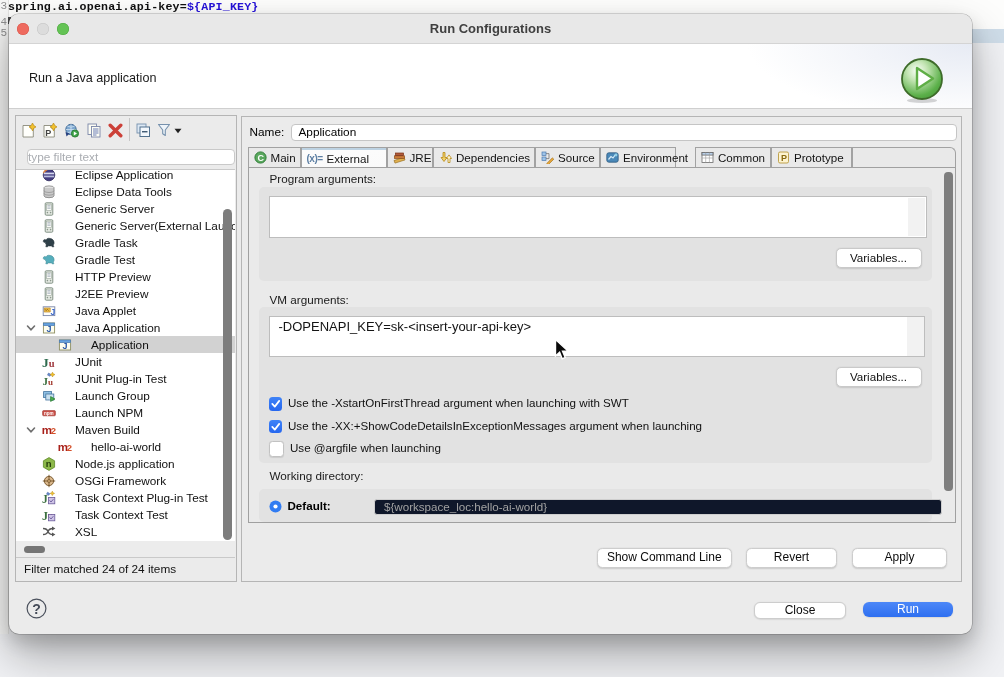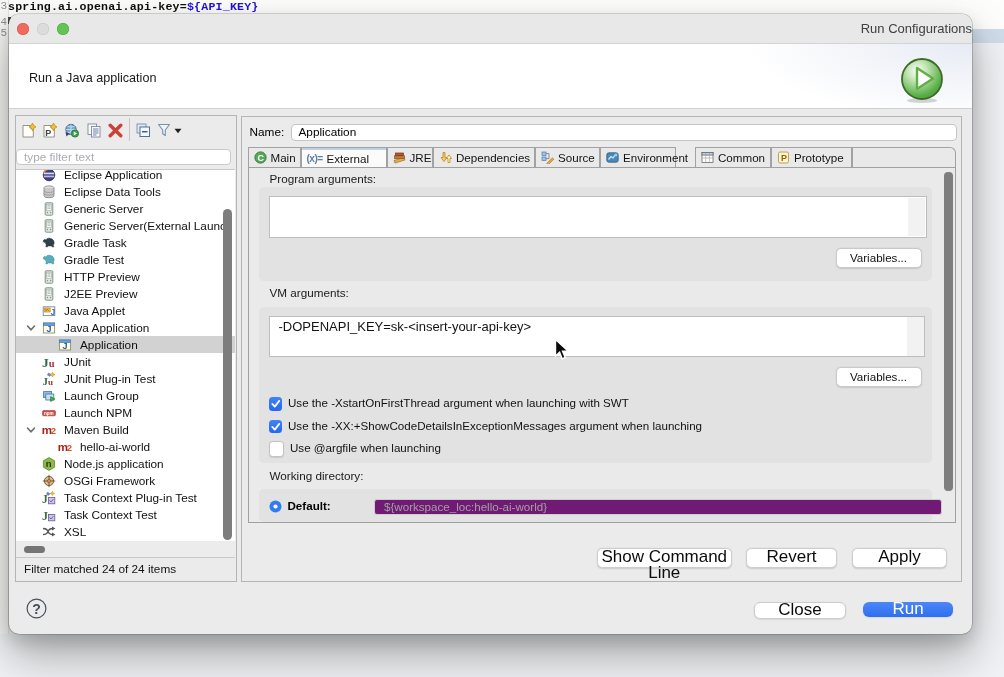--- a/index.html
+++ b/index.html
@@ -15,38 +15,38 @@
   .lnum{position:absolute;color:#8f8f8f;font-family:"Liberation Mono",monospace;font-size:11px;right:1px}
   #codeline{left:8px;top:-1px;height:15px;font-family:"Liberation Mono",monospace;
             font-size:11.6px;font-weight:bold;letter-spacing:0.2px;line-height:15px;color:#111}
   #codeline .k{color:#2512d9}
   
   #dlg{left:9px;top:14px;width:963px;height:620px;background:#ebebeb;border-radius:10px;
        box-shadow:0 0 0 0.6px rgba(0,0,0,0.28), 0 22px 45px rgba(0,0,0,0.30), 0 8px 18px rgba(0,0,0,0.15)}
   #titlebar{left:0;top:0;width:100%;height:29px;background:#e8e8e8;border-bottom:1px solid #d4d4d4;
             border-radius:10px 10px 0 0}
   .tl{position:absolute;top:9px;width:12px;height:12px;border-radius:50%}
-  #title{left:0;top:0;width:100%;height:29px;line-height:30px;text-align:right;
-         font-size:13px;font-weight:normal;color:#404040}
+  #title{left:0;top:0;width:100%;height:29px;line-height:30px;text-align:center;
+         font-size:13px;font-weight:bold;color:#404040}
   #hdr{left:0;top:30px;width:100%;height:64px;background:radial-gradient(300px 100px at 100% 0%, #e7ebf4 0%, rgba(255,255,255,0) 75%) #ffffff;
        border-bottom:1px solid #cfcfcf}
   #hdr h1{margin:0;position:absolute;left:9px;top:2.5px;font-size:13px;color:#111}
   #hdr .sub{position:absolute;left:20px;top:26.5px;font-size:12.6px;color:#1a1a1a}
   
   #lpanel{left:6px;top:101px;width:220px;height:465px;border:1px solid #b5b5b5;background:#ebebeb}
   .vsep{position:absolute;width:1px;background:#c6c6c6}
-  #filter{position:absolute;left:0;top:33px;width:206px;height:14px;background:#fff;
+  #filter{position:absolute;left:11px;top:33px;width:206px;height:14px;background:#fff;
           border:1px solid #c9c9c9;border-radius:4px;font-size:11.8px;color:#aaadb2;
-          padding-left:7px;line-height:14px}
+          line-height:14px}
   #tree{position:absolute;left:0px;top:53px;width:219px;height:372px;background:#fff;
         border-top:1px solid #c9c9c9;overflow:hidden}
   .row{position:absolute;left:0;width:100%;height:17px;display:flex;align-items:center;font-size:11.8px;color:#101010}
   .row > svg{margin-left:26px;flex:none}
   .row.child > svg{margin-left:42px}
-  .row .t{margin-left:8px;white-space:nowrap}
+  .row .t{margin-left:19px;white-space:nowrap}
   .row.sel{background:#d2d2d2}
   .chev{position:absolute;left:10px;top:3px}
   #vscroll{position:absolute;left:207px;top:39px;width:9px;height:331px;background:#7d7d7d;border-radius:4.5px}
   #hstrip{position:absolute;left:0;top:425px;width:219px;height:16px;background:#ececec;border-bottom:1px solid #c9c9c9}
   #hthumb{position:absolute;left:8px;top:5px;width:21px;height:7px;background:#757575;border-radius:3.5px}
   #fmatch{position:absolute;left:8px;top:446px;font-size:11.8px;color:#141414}
   
   #rc{left:231.5px;top:102px;width:719px;height:464px;border:1px solid #b5b5b5}
   #nameLbl{position:absolute;left:8px;top:7.5px;font-size:11.8px;color:#000}
   #nameInp{position:absolute;left:49px;top:7px;width:657px;height:15px;background:#fff;
@@ -67,21 +67,21 @@
   .varbtn{position:absolute;width:84px;height:18px;background:#fff;border:0.5px solid #c9c9c9;border-radius:5px;
           font-size:11.6px;color:#111;text-align:center;line-height:18px;
           box-shadow:0 0.5px 1.5px rgba(0,0,0,0.12)}
   .cbrow{position:absolute;left:20px;display:flex;align-items:center;height:14px}
   .cb{width:13.5px;height:13.5px;border-radius:3.5px;flex:none}
   .cb.on{background:linear-gradient(#3f83f7,#2667ef)}
   .cb.off{background:#fff;border:0.5px solid #c2c2c2;box-shadow:0 0.5px 1px rgba(0,0,0,0.1)}
   .cbrow .lbl{margin-left:6px;font-size:11.6px;color:#111;white-space:nowrap;position:relative;top:-1.5px}
   
   .btn{position:absolute;background:#fff;border:0.5px solid #cdcdcd;border-radius:5.5px;
-       font-size:17px;color:#0c0c0c;text-align:center;
+       font-size:12px;color:#0c0c0c;text-align:center;
        box-shadow:0 0.5px 1.5px rgba(0,0,0,0.14)}
   #runbtn{background:linear-gradient(#4c87f8,#2e6ff0);color:#fff;border:none}
 </style>
 </head>
 <body>
 
 <div class="abs" id="ed-top"></div>
 <div class="abs" id="ed-band"></div>
 <div class="abs" id="ed-gutter">
   <div class="lnum" style="top:0px">3</div>
@@ -413,21 +413,21 @@
 <div class="tab" style="left:610.5px;width:103.5px;border-radius:0 6px 0 0"></div>
 
     <div class="abs" id="content">
       <div class="glabel" style="top:3.5px">Program arguments:</div>
       <div class="grp" style="top:18.5px;height:94px">
         <div class="tarea" style="top:9.5px;height:40px">
             <div style="position:absolute;right:1px;top:1px;bottom:1px;width:17px;background:#f2f2f2"></div>
           </div>
         <div class="varbtn" style="left:577px;top:61px">Variables...</div>
       </div>
-      <div class="glabel" style="top:118px">VM arguments:</div>
+      <div class="glabel" style="top:125px">VM arguments:</div>
       <div class="grp" style="top:138.5px;height:156px">
         <div class="tarea" style="top:9px;height:41px;line-height:15px;padding-left:9px;padding-top:2px;box-sizing:border-box">-DOPENAPI_KEY=sk-&lt;insert-your-api-key&gt;<div style="position:absolute;right:0px;top:0px;bottom:0px;width:17px;background:#f2f2f2"></div></div>
         <div class="varbtn" style="left:577px;top:60px">Variables...</div>
         <div class="cbrow" style="left:10px;top:90.5px">
             <div class="cb on">
               <svg width="13.5" height="13.5" viewBox="0 0 14 14" style="position:absolute;left:0;top:0">
                 <path d="M3.4 7.2 L6 10 L10.6 4" stroke="#fff" stroke-width="1.8" fill="none" stroke-linecap="round" stroke-linejoin="round"></path>
               </svg>
             </div>
             <span class="lbl">Use the -XstartOnFirstThread argument when launching with SWT</span>
@@ -447,21 +447,21 @@
       </div>
       <div class="glabel" style="top:300.5px">Working directory:</div>
       <div class="grp" style="top:321px;height:33px">
         <div class="cbrow" style="left:10px;top:10.5px">
           <svg width="13" height="13" viewBox="0 0 13 13">
               <circle cx="6.5" cy="6.5" r="6" fill="#317cf2"></circle>
               <circle cx="6.5" cy="6.5" r="2.1" fill="#fff"></circle>
             </svg>
           <span class="lbl" style="font-weight:bold;color:#000">Default:</span>
         </div>
-        <div style="position:absolute;left:115.5px;top:9.5px;width:557px;height:14px;background:#701a75;border:1px solid #cecece;border-radius:3px;font-size:11.6px;color:#a2a2a2;padding-left:9px;line-height:14px">${workspace_loc:hello-ai-world}</div>
+        <div style="position:absolute;left:115.5px;top:9.5px;width:557px;height:14px;background:#0f172a;border:1px solid #cecece;border-radius:3px;font-size:11.6px;color:#a2a2a2;padding-left:9px;line-height:14px">${workspace_loc:hello-ai-world}</div>
       </div>
       <div style="position:absolute;left:695.5px;top:3.5px;width:8.5px;height:319px;background:#7e7e7e;border-radius:4px"></div>
     </div>
     <div class="btn" style="left:355.5px;top:430.5px;width:132.5px;height:18px;line-height:16.5px">Show Command Line</div>
     <div class="btn" style="left:504.5px;top:430.5px;width:89px;height:18px;line-height:16.5px">Revert</div>
     <div class="btn" style="left:610.5px;top:430.5px;width:93px;height:18px;line-height:16.5px">Apply</div>
   </div>
   <svg class="abs" style="left:17px;top:584px" width="21" height="21" viewBox="0 0 21 21">
     <circle cx="10.5" cy="10.5" r="9.4" fill="none" stroke="#4a505c" stroke-width="1.2"></circle>
     <text x="6.2" y="15.6" font-family="Liberation Sans" font-size="14" font-weight="bold" fill="#454b58">?</text>

